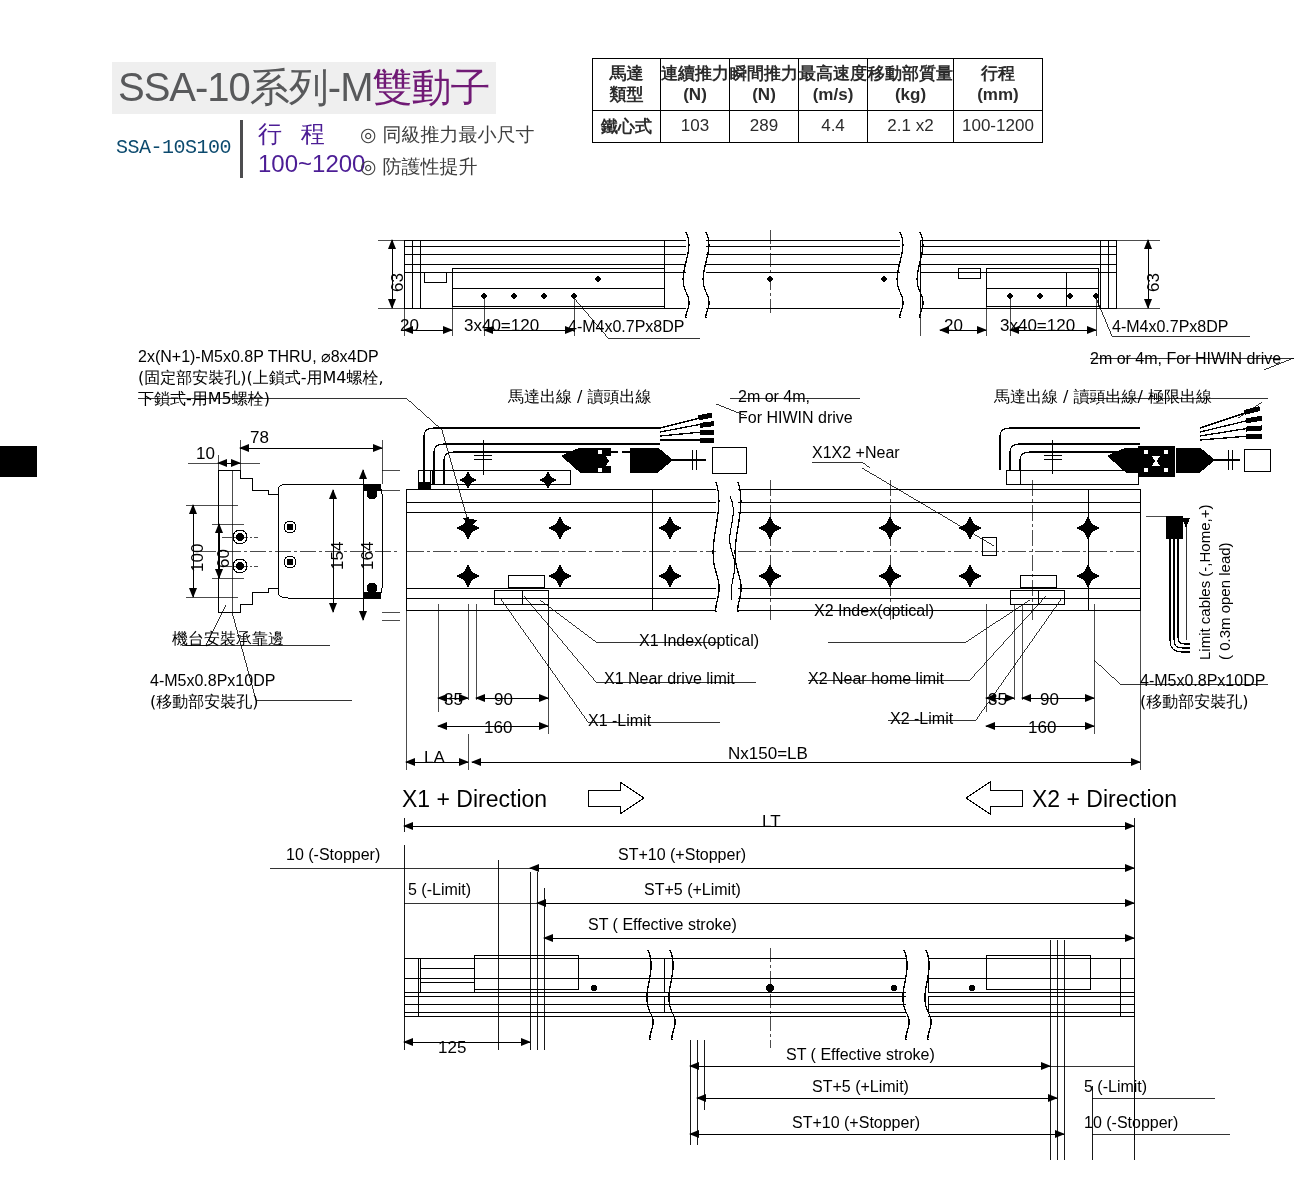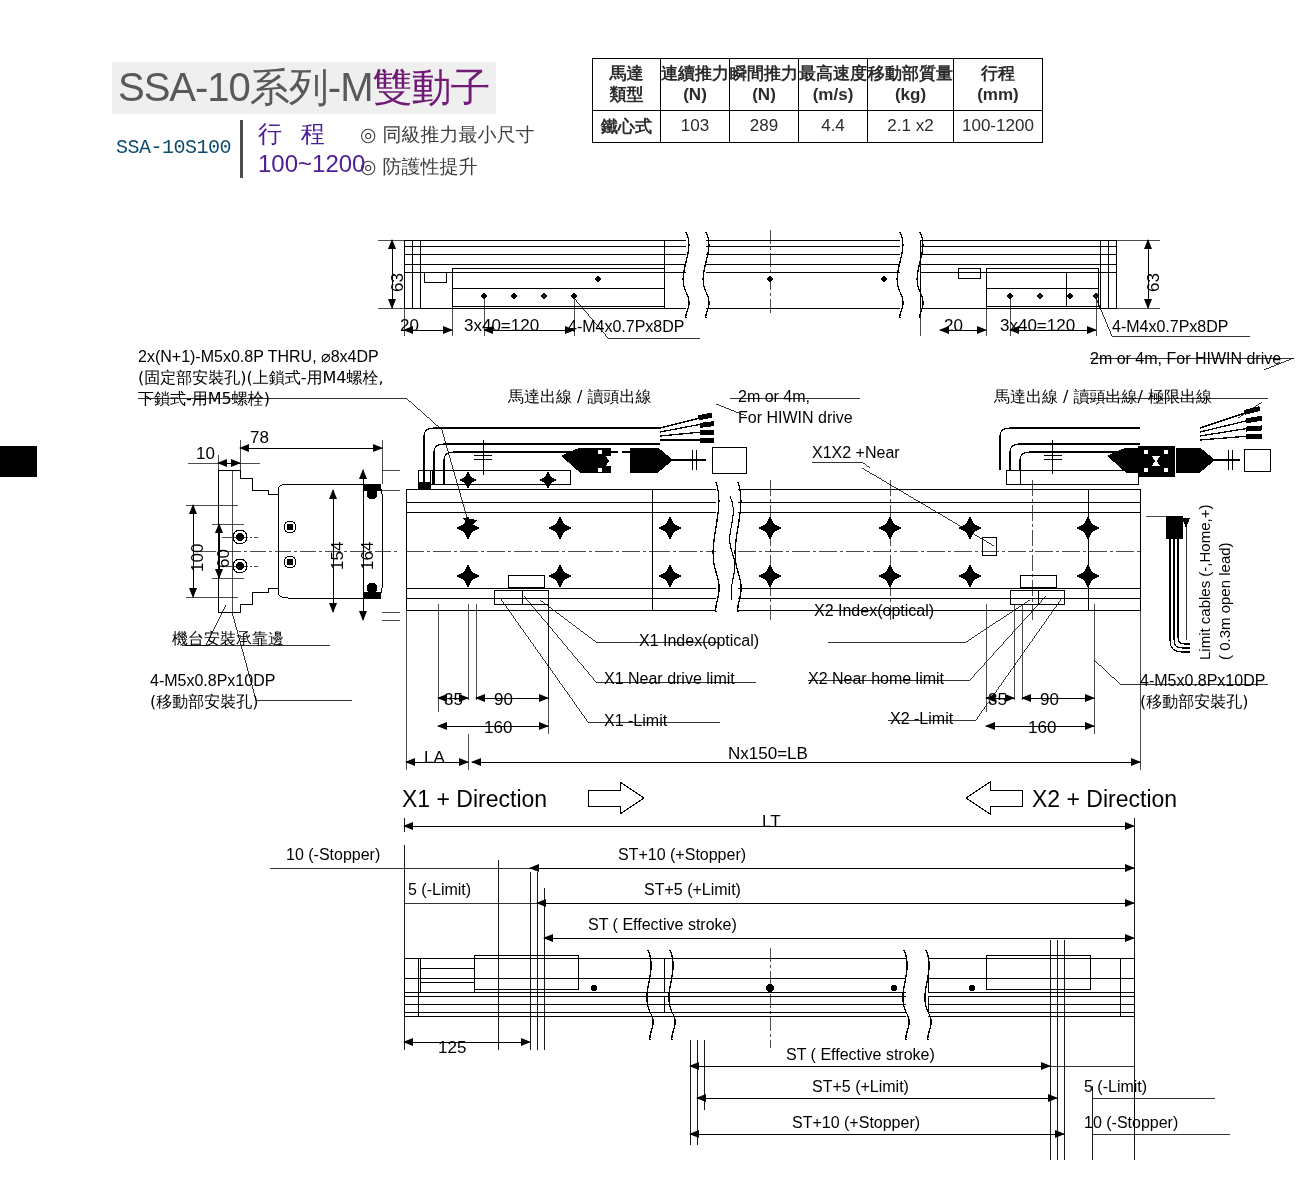--- a/index.html
+++ b/index.html
@@ -568,21 +568,21 @@
 <div class="t dim vert" style="left:188px;top:572px;">100</div>
 <div class="t dim vert" style="left:214px;top:568px;">60</div>
 <div class="t dim vert" style="left:328px;top:570px;">154</div>
 <div class="t dim vert" style="left:358px;top:570px;">164</div>
 <div class="t ann cjk" style="left:172px;top:630px;">機台安裝承靠邊</div>
 <div class="t ann" style="left:150px;top:672px;">4-M5x0.8Px10DP</div>
 <div class="t ann cjk" style="left:150px;top:693px;">(移動部安裝孔)</div>
 
 <div class="t ann" style="left:604px;top:632px;margin-left:35px;">X1 Index(optical)</div>
 <div class="t ann" style="left:604px;top:670px;">X1 Near drive limit</div>
-<div class="t ann" style="left:604px;top:712px;">X1 -Limit</div>
+<div class="t ann" style="left:588px;top:712px;">X1 -Limit</div>
 <div class="t ann" style="left:814px;top:594px;margin-top:8px;">X2 Index(optical)</div>
 <div class="t ann" style="left:808px;top:670px;">X2 Near home limit</div>
 <div class="t ann" style="left:890px;top:710px;">X2 -Limit</div>
 
 <div class="t dim" style="left:444px;top:690px;">35</div>
 <div class="t dim" style="left:494px;top:690px;">90</div>
 <div class="t dim" style="left:484px;top:718px;">160</div>
 <div class="t dim" style="left:988px;top:690px;">35</div>
 <div class="t dim" style="left:1040px;top:690px;">90</div>
 <div class="t dim" style="left:1028px;top:718px;">160</div>

